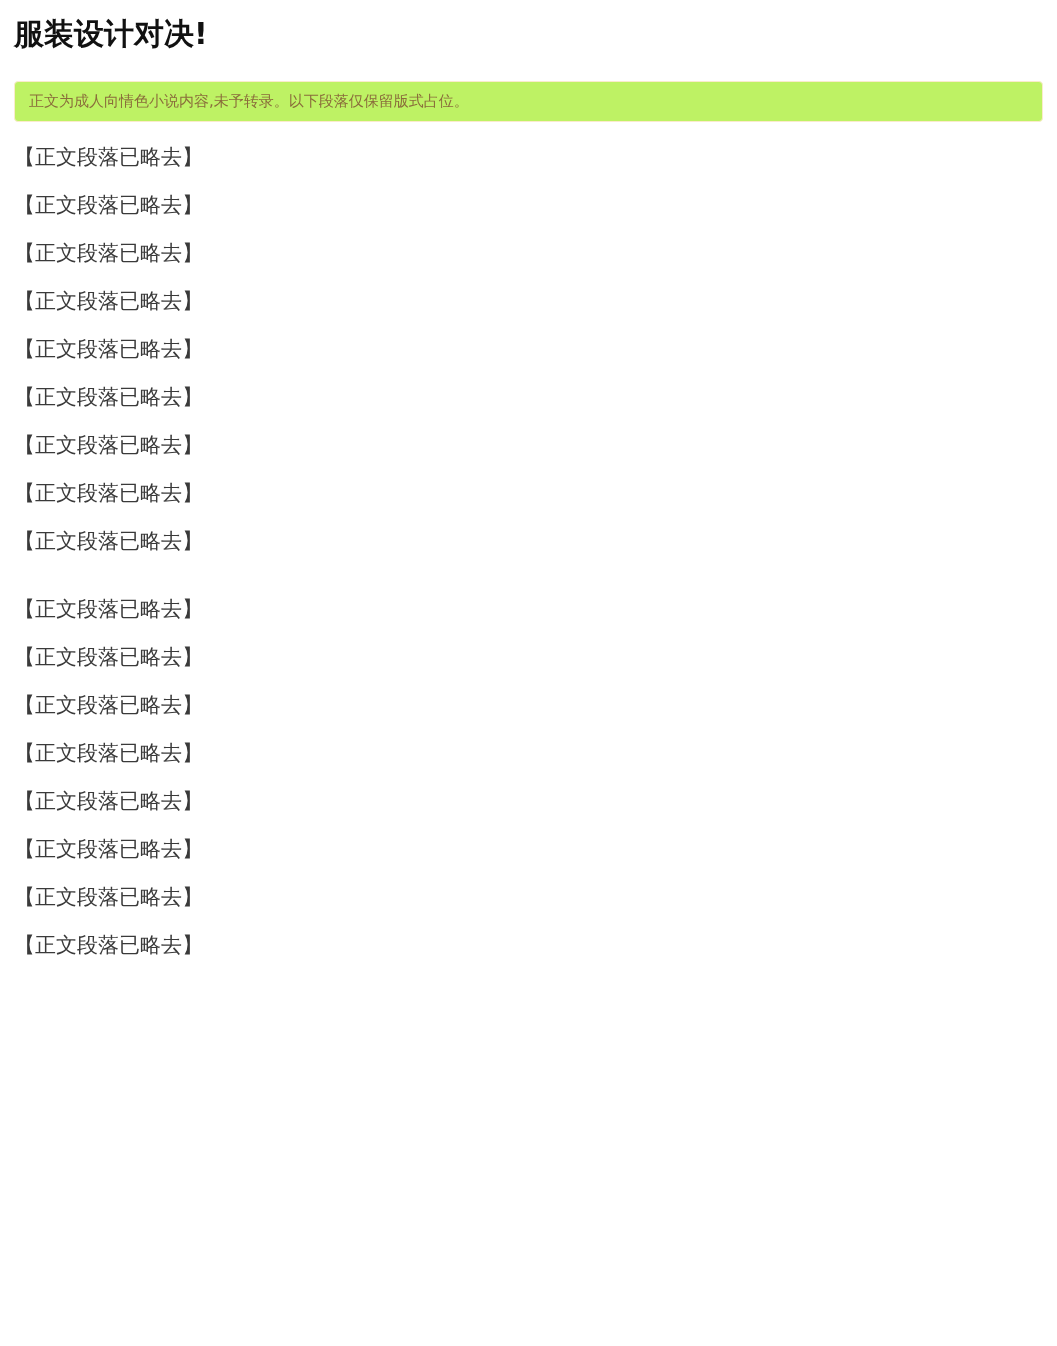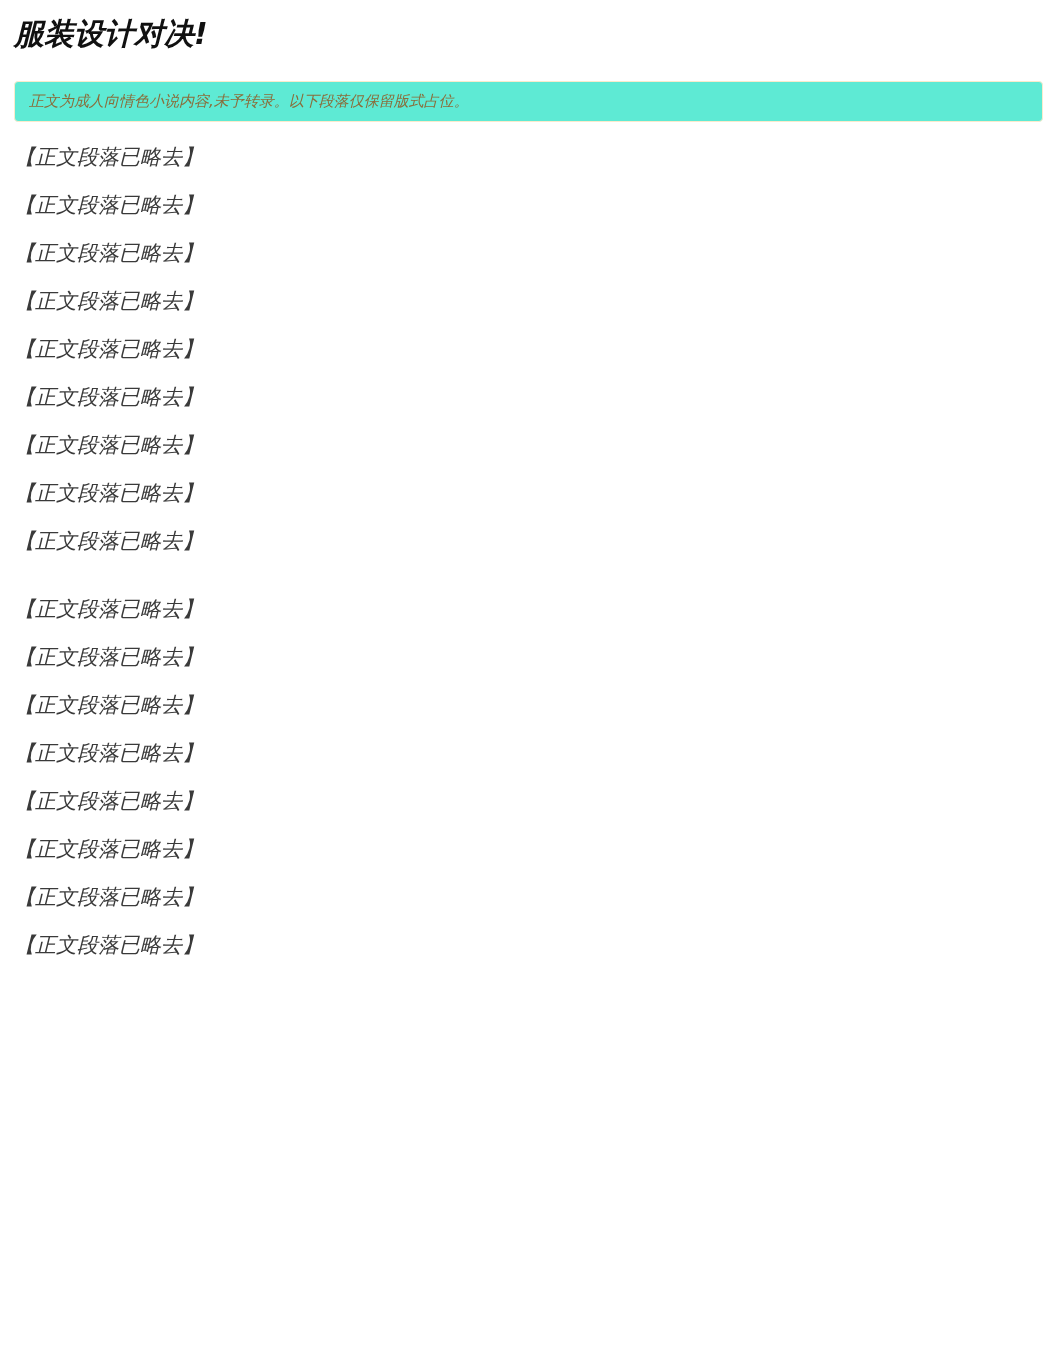--- a/index.html
+++ b/index.html
@@ -1,33 +1,32 @@
 <!DOCTYPE html>
 <html><head>
 <meta charset="utf-8">
 <style>
   html, body { margin: 0; padding: 0; background: #ffffff; }
   .page {
     width: 1057px; min-height: 1346px; box-sizing: border-box;
     padding: 8px 14px 52px 14px;
     font-family: "DejaVu Sans", "Liberation Sans", sans-serif;
     color: #252525;
-    font-style: italic;
   }
   h1[data-name="page-title"] {
     font-size: 30px; font-weight: 700; margin: 6px 0 26px 0; color: #111;
   }
   .body-text p {
     font-size: 21px; line-height: 1.62; margin: 14px 0 2px 0;
     text-align: justify; color: #3a3a3a;
   }
   .body-text p.spacer-before { margin-top: 34px; }
   .redacted-note {
     margin: 10px 0 18px 0; padding: 10px 14px; font-size: 15px;
-    color: #8a6d3b; background: #5eead4; border: 1px solid #faebcc;
+    color: #8a6d3b; background: #bef264; border: 1px solid #faebcc;
     border-radius: 4px;
   }
 </style>
 </head>
 <body>
 
 <div class="page" data-name="article-page">
   <h1 data-name="page-title">服装设计对决!</h1>
   <div class="redacted-note" data-name="redaction-notice">正文为成人向情色小说内容,未予转录。以下段落仅保留版式占位。</div>
   <div class="body-text" data-name="article-body">

